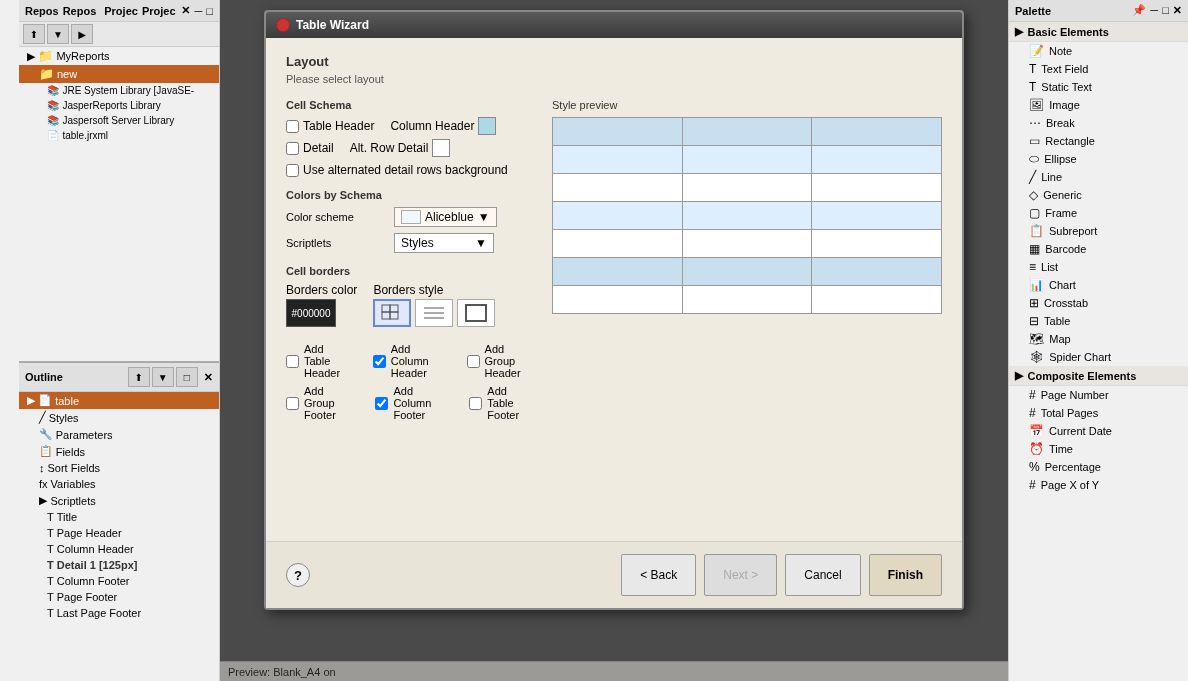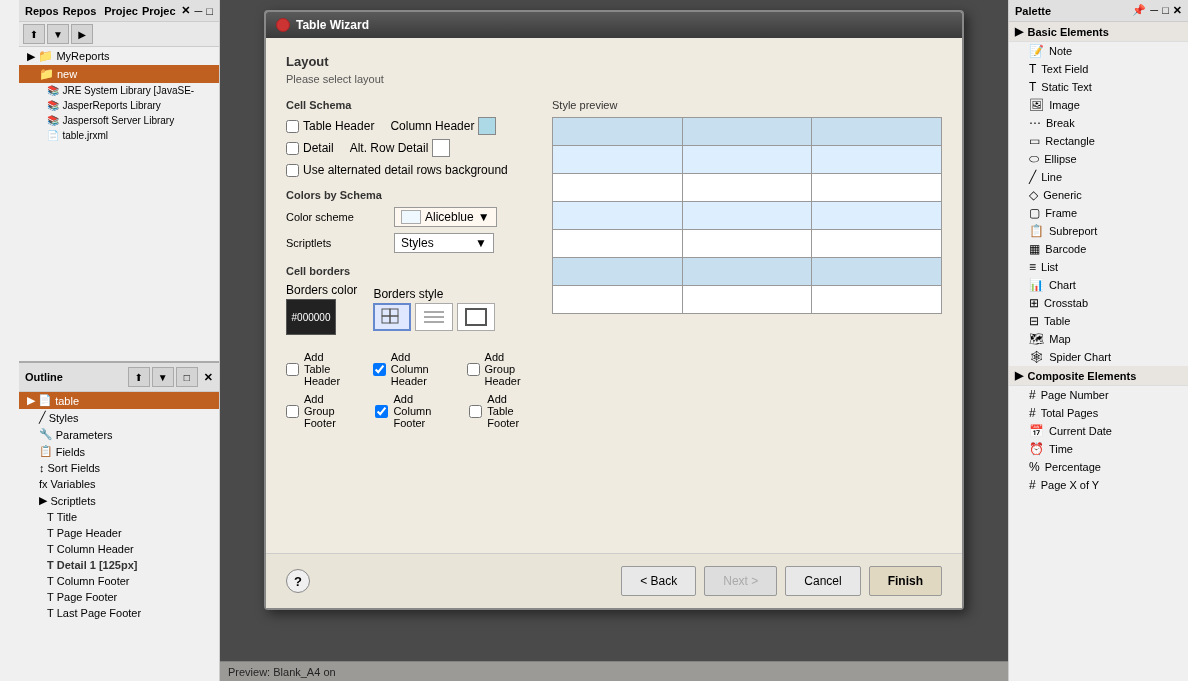--- a/index.html
+++ b/index.html
@@ -36,40 +36,40 @@
     .swatch-blue { background: #add8e6; }
 
     .use-alternating { display: flex; align-items: center; gap: 4px; margin-top: 6px; }
 
     .colors-by-schema { margin-bottom: 12px; }
     .schema-row { display: flex; align-items: center; gap: 8px; margin-bottom: 6px; }
     .schema-label { font-size: 11px; width: 100px; }
 
     .cell-borders-section { margin-bottom: 16px; }
     .borders-row { display: flex; align-items: center; gap: 16px; margin-top: 6px; }
-    .color-box { width: 50px; height: 36px; background: #222; border: 1px solid #555; display: flex; align-items: center; justify-content: center; color: white; font-size: 10px; }
+    .color-box { width: 50px; height: 28px; background: #222; border: 1px solid #555; display: flex; align-items: center; justify-content: center; color: white; font-size: 10px; }
     .border-style-btn { width: 38px; height: 28px; background: white; border: 1px solid #aaa; cursor: pointer; display: flex; align-items: center; justify-content: center; }
     .border-style-btn.active { border: 2px solid #6688cc; background: #e0e8ff; }
 
     .checkboxes-section { margin-bottom: 16px; }
     .check-row { display: flex; align-items: center; gap: 24px; margin-bottom: 6px; }
     .check-item { display: flex; align-items: center; gap: 5px; font-size: 11px; }
     .preview-title { font-size: 11px; font-weight: normal; color: #333; margin-bottom: 6px; }
     .preview-table { border-collapse: collapse; width: 100%; }
     .preview-table td { border: 1px solid #999; width: 33%; height: 28px; }
     .preview-header { background: #c8dff0; }
     .preview-detail-alt { background: #ddeeff; }
     .preview-detail { background: white; }
     .preview-footer { background: #c8dff0; }
 
     .dialog-footer { padding: 12px 20px; border-top: 1px solid #ccc; display: flex; align-items: center; justify-content: space-between; background: #e8e4d8; }
     .footer-left { display: flex; align-items: center; }
     .help-btn { width: 24px; height: 24px; border-radius: 50%; border: 1px solid #888; background: #f0f0f0; cursor: pointer; display: flex; align-items: center; justify-content: center; font-size: 13px; font-weight: bold; }
     .footer-buttons { display: flex; gap: 8px; }
-    .btn { padding: 7px 18px; border: 1px solid #999; cursor: pointer; font-size: 12px; border-radius: 2px; }
+    .btn { padding: 13px 18px; border: 1px solid #999; cursor: pointer; font-size: 12px; border-radius: 2px; }
     .btn-normal { background: #e8e8e8; }
     .btn-primary { background: #e0d8c0; font-weight: bold; }
     .btn-disabled { background: #ddd; color: #aaa; cursor: default; }
 
     
     .right-panel { width: 180px; background: #f0f0f0; border-left: 1px solid #ccc; display: flex; flex-direction: column; height: 681px; overflow: hidden; }
     .palette-header { background: #e0e0e0; padding: 4px 6px; border-bottom: 1px solid #ccc; display: flex; align-items: center; justify-content: space-between; font-weight: bold; font-size: 11px; }
     .palette-section-title { background: #e8e4e0; padding: 3px 6px; font-weight: bold; font-size: 11px; border-bottom: 1px solid #ddd; display: flex; align-items: center; gap: 4px; }
     .palette-item { padding: 2px 6px 2px 20px; font-size: 11px; display: flex; align-items: center; gap: 5px; cursor: pointer; }
     .palette-icon { font-size: 12px; }

